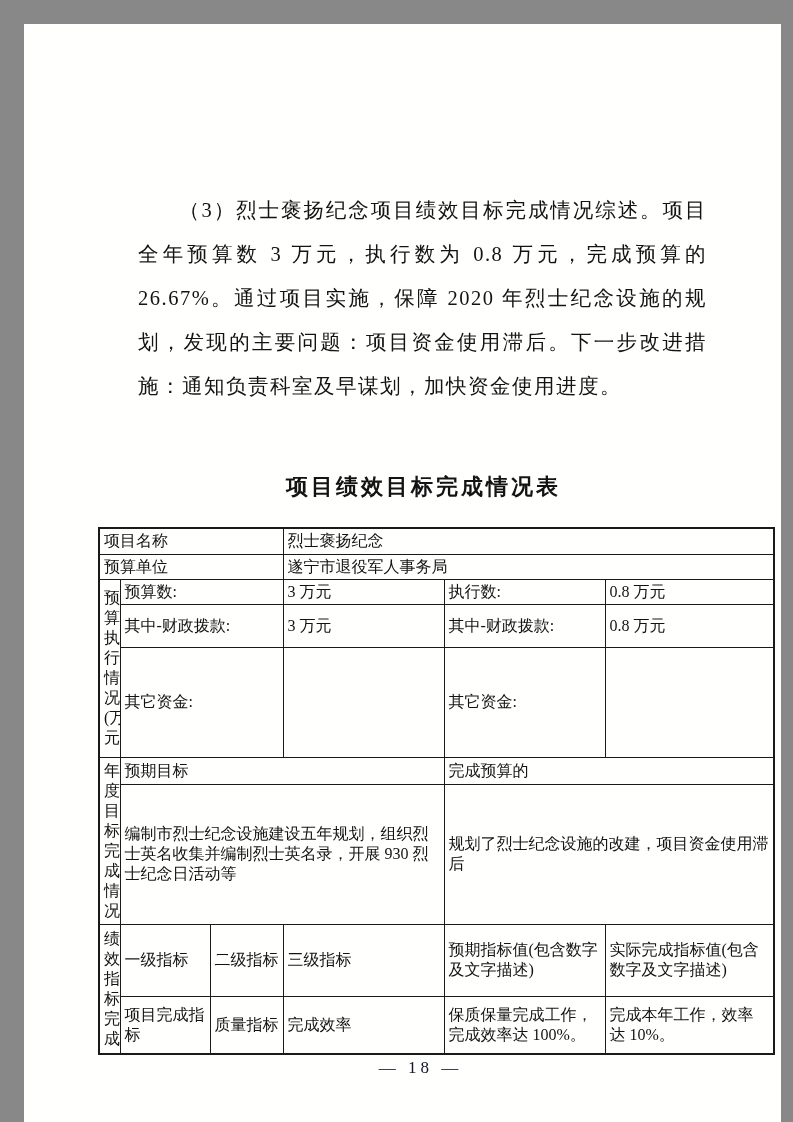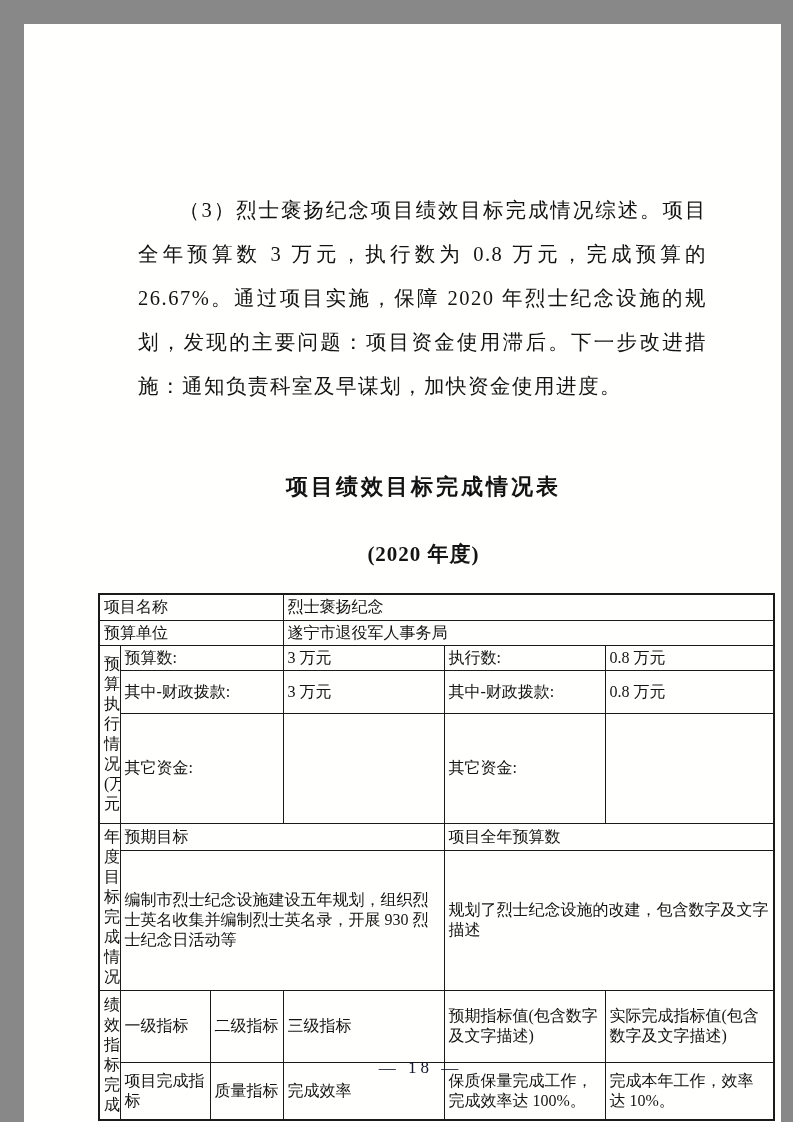--- a/index.html
+++ b/index.html
@@ -77,21 +77,20 @@
 </style>
 </head>
 <body>
 
 <div class="page">
   <div class="content">
 
     <p class="para">（3）烈士褒扬纪念项目绩效目标完成情况综述。项目全年预算数 3 万元，执行数为 0.8 万元，完成预算的 26.67%。通过项目实施，保障 2020 年烈士纪念设施的规划，发现的主要问题：项目资金使用滞后。下一步改进措施：通知负责科室及早谋划，加快资金使用进度。</p>
 
     <h2 class="tbl-title">项目绩效目标完成情况表</h2>
-    <h3 class="tbl-subtitle">(2020 年度)</h3>
 
     <table class="perf">
       <colgroup>
         <col style="width:21px">
         <col style="width:90px">
         <col style="width:73px">
         <col style="width:161px">
         <col style="width:161px">
         <col style="width:169px">
       </colgroup>
@@ -139,26 +138,26 @@
       <tr style="height:27px">
         <td class="vh" rowspan="2">年
 度
 目
 标
 完
 成
 情
 况</td>
         <td colspan="3">预期目标</td>
-        <td colspan="2">项目全年预算数</td>
+        <td colspan="2">完成预算的</td>
       </tr>
 
       <tr style="height:140px">
         <td class="goal-text" colspan="3">编制市烈士纪念设施建设五年规划，组织烈士英名收集并编制烈士英名录，开展 930 烈士纪念日活动等</td>
-        <td class="goal-text" colspan="2">规划了烈士纪念设施的改建，包含数字及文字描述</td>
+        <td class="goal-text" colspan="2">规划了烈士纪念设施的改建，项目资金使用滞后</td>
       </tr>
 
       <tr style="height:72px">
         <td class="vh vh-wide" rowspan="2">绩
 效
 指
 标
 完
 成</td>
         <td class="hdr">一级指标</td>

